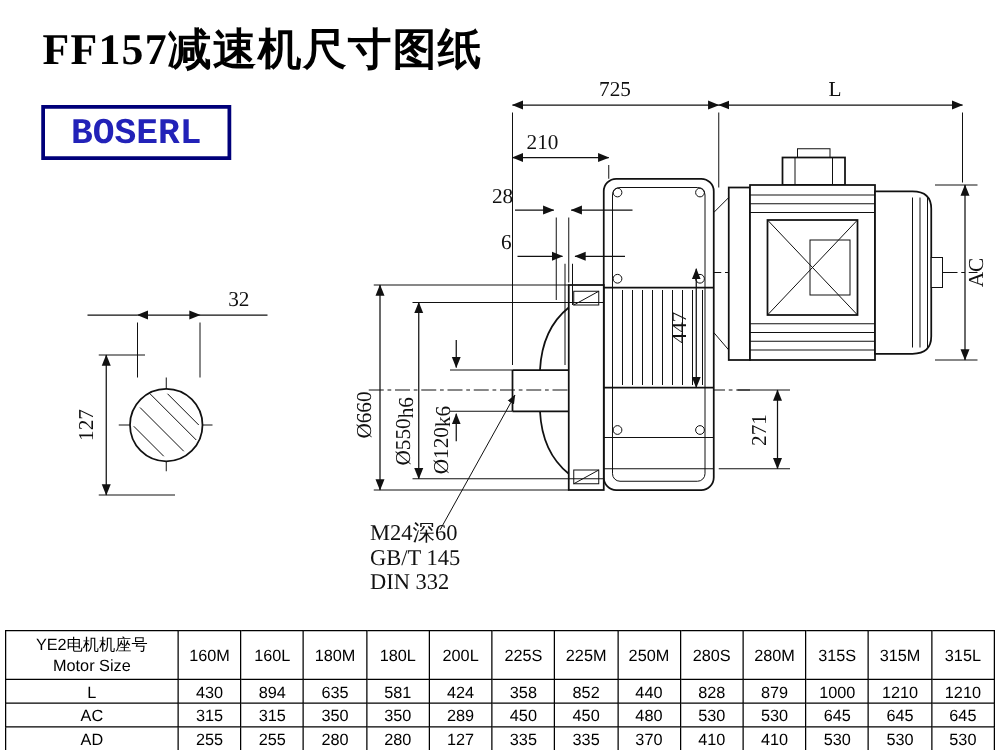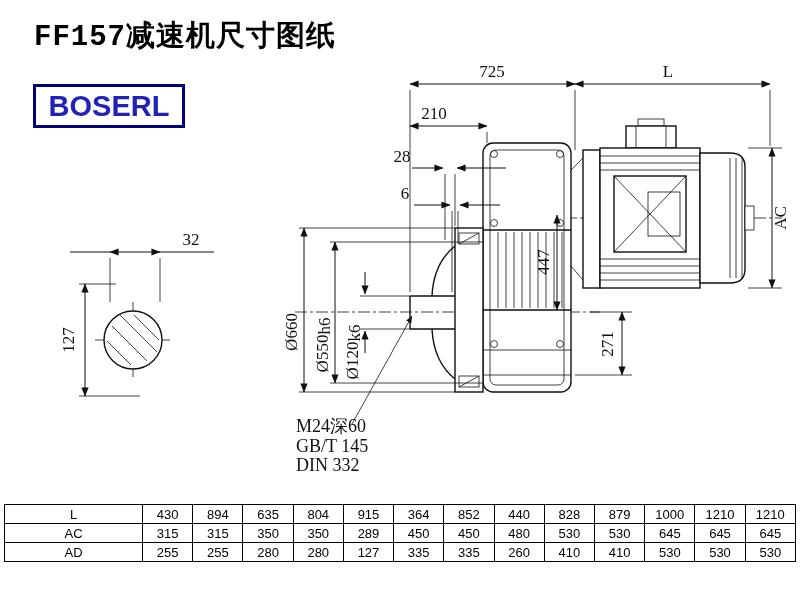--- a/index.html
+++ b/index.html
@@ -1,27 +1,27 @@
 <!DOCTYPE html>
 <html><head>
 <meta charset="utf-8">
 <style>
   html,body{margin:0;padding:0;}
   body{
     width:800px;height:600px;position:relative;background:#ffffff;
     font-family:"Liberation Sans",sans-serif;overflow:hidden;color:#000;
   }
   .title{
-    position:absolute;left:34px;top:16px;font-size:29px;font-weight:bold;
-    letter-spacing:1px;font-family:Liberation Mono, monospace;
+    position:absolute;left:34px;top:16px;font-size:35px;font-weight:bold;
+    letter-spacing:1px;font-family:Liberation Serif, serif;
   }
   .logo-box{
     position:absolute;left:33px;top:84px;width:146px;height:38px;
     border:3px solid #00007a;display:flex;align-items:center;justify-content:center;
-    font-family:Liberation Sans, sans-serif;font-weight:bold;font-size:29px;color:#2222b8;
+    font-family:Liberation Mono, monospace;font-weight:bold;font-size:29px;color:#2222b8;
     background:#fff;
   }
   svg.drawing{position:absolute;left:0;top:0;}
   .ln{stroke:#111;fill:none;stroke-width:1.4;}
   .thin{stroke:#111;fill:none;stroke-width:0.8;}
   .dim{stroke:#111;fill:none;stroke-width:1;}
   .cl{stroke:#111;fill:none;stroke-width:0.8;stroke-dasharray:12 3 3 3;}
   .fill-white{fill:#fff;}
   text{fill:#111;stroke:none;font-family:"Liberation Serif",serif;font-size:17px;}
   table.dim-table{
@@ -255,28 +255,47 @@
       <col>
       <col>
       <col>
       <col>
       <col>
       <col>
       <col>
       <col>
   </colgroup>
   <tbody>
+    <tr class="hdr-row">
+      <th class="hdr-cell">
+        <div>YE2电机机座号</div>
+        <div>Motor Size</div>
+      </th>
+      <th>160M</th>
+      <th>160L</th>
+      <th>180M</th>
+      <th>180L</th>
+      <th>200L</th>
+      <th>225S</th>
+      <th>225M</th>
+      <th>250M</th>
+      <th>280S</th>
+      <th>280M</th>
+      <th>315S</th>
+      <th>315M</th>
+      <th>315L</th>
+    </tr>
     <tr>
       <td>L</td>
       <td>430</td>
       <td>894</td>
       <td>635</td>
-      <td>804</td>
-      <td>915</td>
-      <td>364</td>
+      <td>581</td>
+      <td>424</td>
+      <td>358</td>
       <td>852</td>
       <td>440</td>
       <td>828</td>
       <td>879</td>
       <td>1000</td>
       <td>1210</td>
       <td>1210</td>
     </tr>
     <tr>
       <td>AC</td>
@@ -296,21 +315,21 @@
     </tr>
     <tr>
       <td>AD</td>
       <td>255</td>
       <td>255</td>
       <td>280</td>
       <td>280</td>
       <td>127</td>
       <td>335</td>
       <td>335</td>
-      <td>260</td>
+      <td>370</td>
       <td>410</td>
       <td>410</td>
       <td>530</td>
       <td>530</td>
       <td>530</td>
     </tr>
   </tbody>
 </table>
 
 </body></html>

